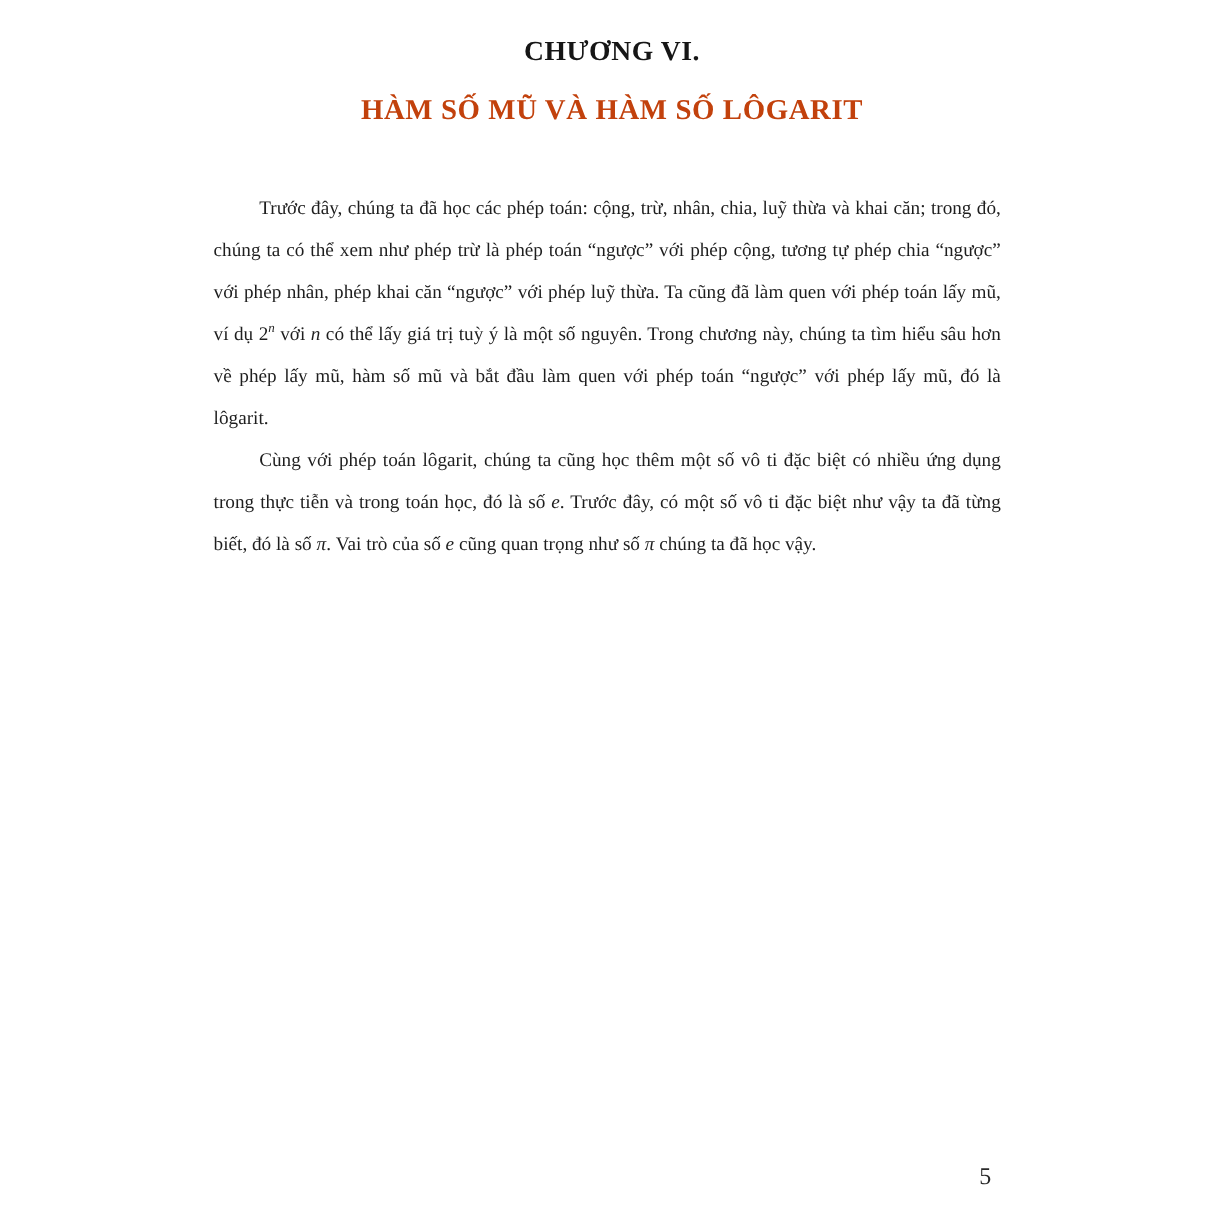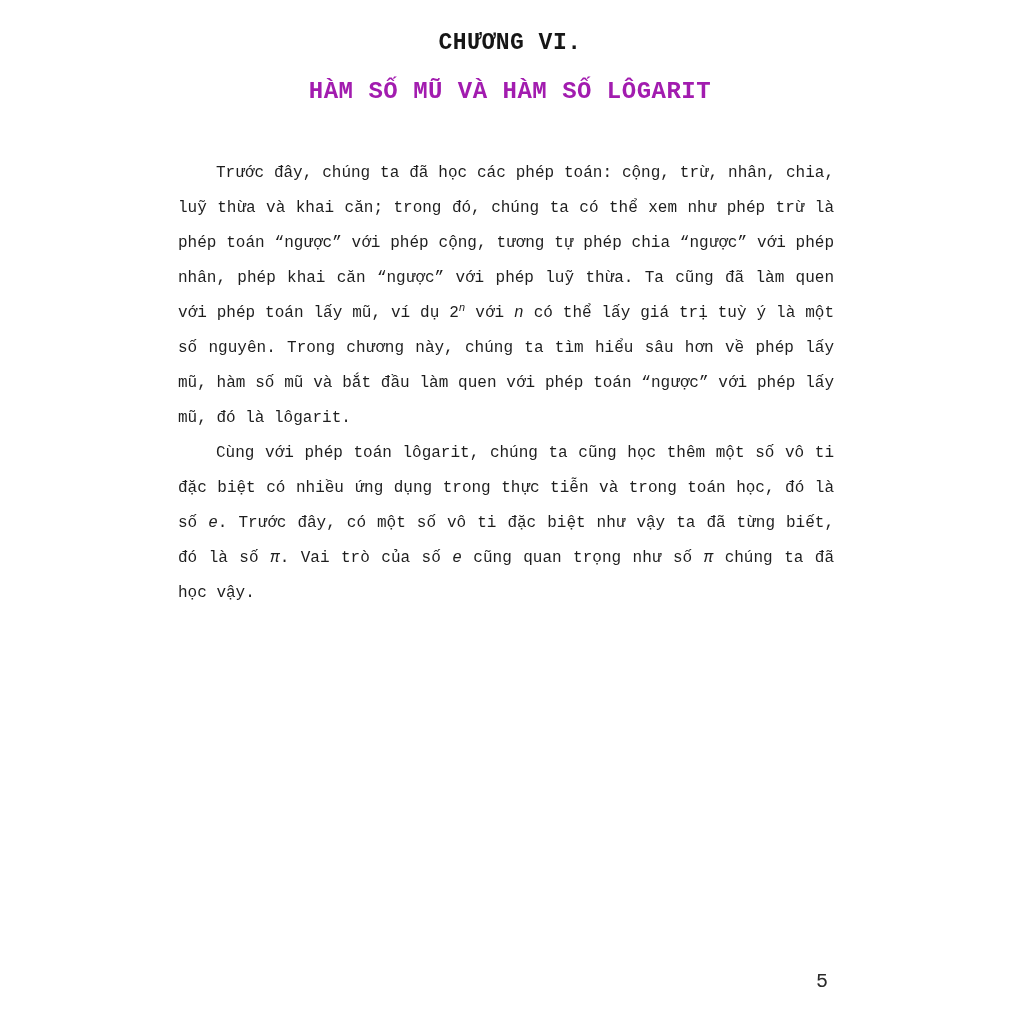--- a/index.html
+++ b/index.html
@@ -5,21 +5,21 @@
   html, body {
     margin: 0;
     padding: 0;
     background: #ffffff;
   }
   .page {
     position: relative;
     width: 1024px;
     height: 1024px;
     background: #ffffff;
-    font-family: Liberation Mono, monospace;
+    font-family: Liberation Serif, serif;
     color: #1e1e1e;
     overflow: hidden;
   }
   .heading-block {
     position: absolute;
     top: 28px;
     left: 160px;
     width: 700px;
     text-align: center;
   }
@@ -29,21 +29,21 @@
     font-weight: bold;
     letter-spacing: 0.5px;
     color: #161616;
     line-height: 30px;
   }
   .heading-line2 {
     margin: 18px 0 0 0;
     font-size: 24px;
     font-weight: bold;
     letter-spacing: 0.5px;
-    color: #a21caf;
+    color: #c2410c;
     line-height: 32px;
   }
   .body-text {
     position: absolute;
     left: 178px;
     top: 156px;
     width: 656px;
     font-size: 16px;
     line-height: 35px;
     text-align: justify;

